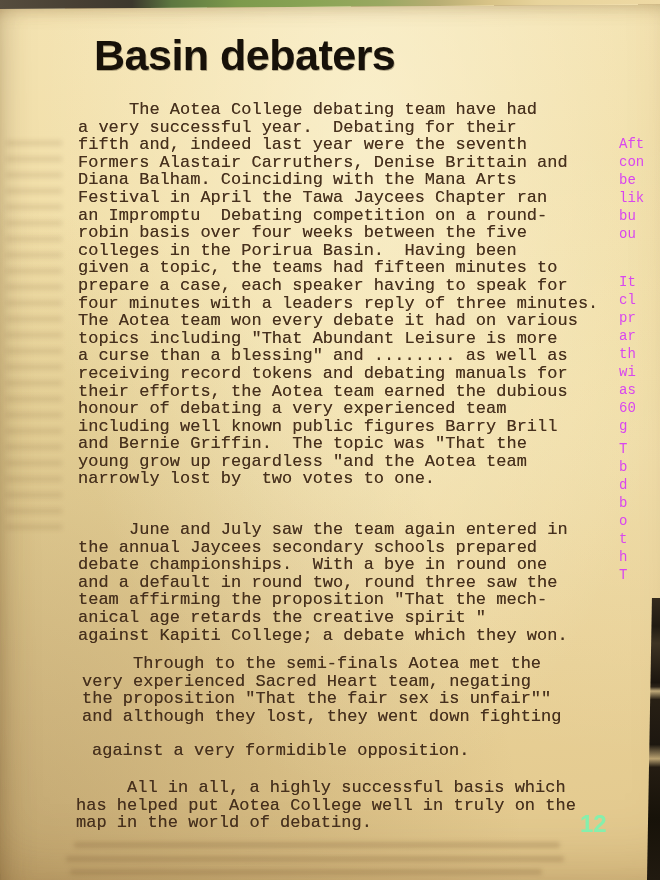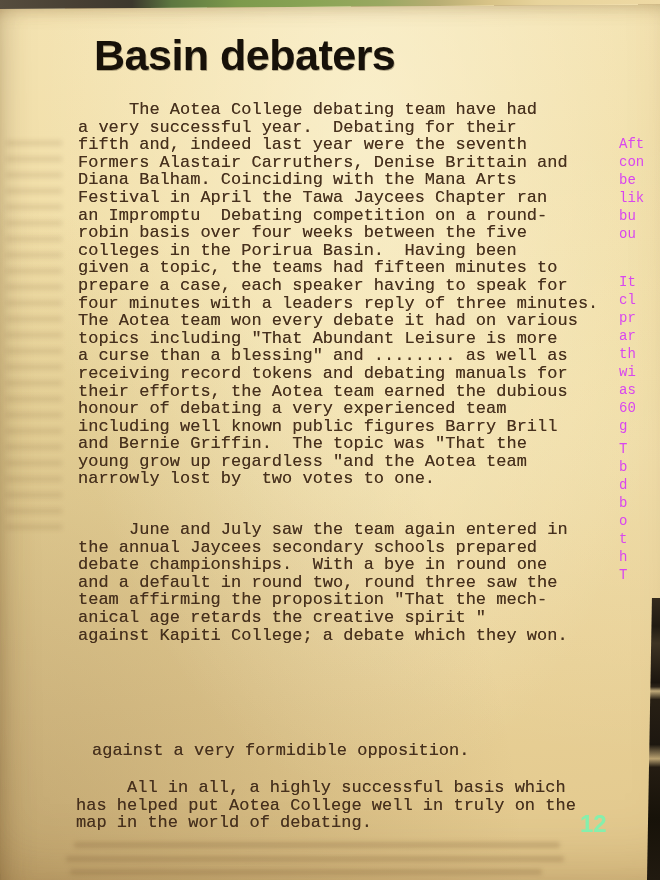--- a/index.html
+++ b/index.html
@@ -155,20 +155,24 @@
 narrowly lost by  two votes to one.</pre>
 
   <pre class="typewriter para-2">     June and July saw the team again entered in
 the annual Jaycees secondary schools prepared
 debate championships.  With a bye in round one
 and a default in round two, round three saw the
 team affirming the proposition "That the mech-
 anical age retards the creative spirit "
 against Kapiti College; a debate which they won.</pre>
 
+  <pre class="typewriter para-3">     Through to the semi-finals Aotea met the
+very experienced Sacred Heart team, negating
+the proposition "That the fair sex is unfair""
+and although they lost, they went down fighting</pre>
 
   <pre class="typewriter para-3b">against a very formidible opposition.</pre>
 
   <pre class="typewriter para-4">     All in all, a highly successful basis which
 has helped put Aotea College well in truly on the
 map in the world of debating.</pre>
 
   <pre class="side-col side-a">Aft
 con
 be

